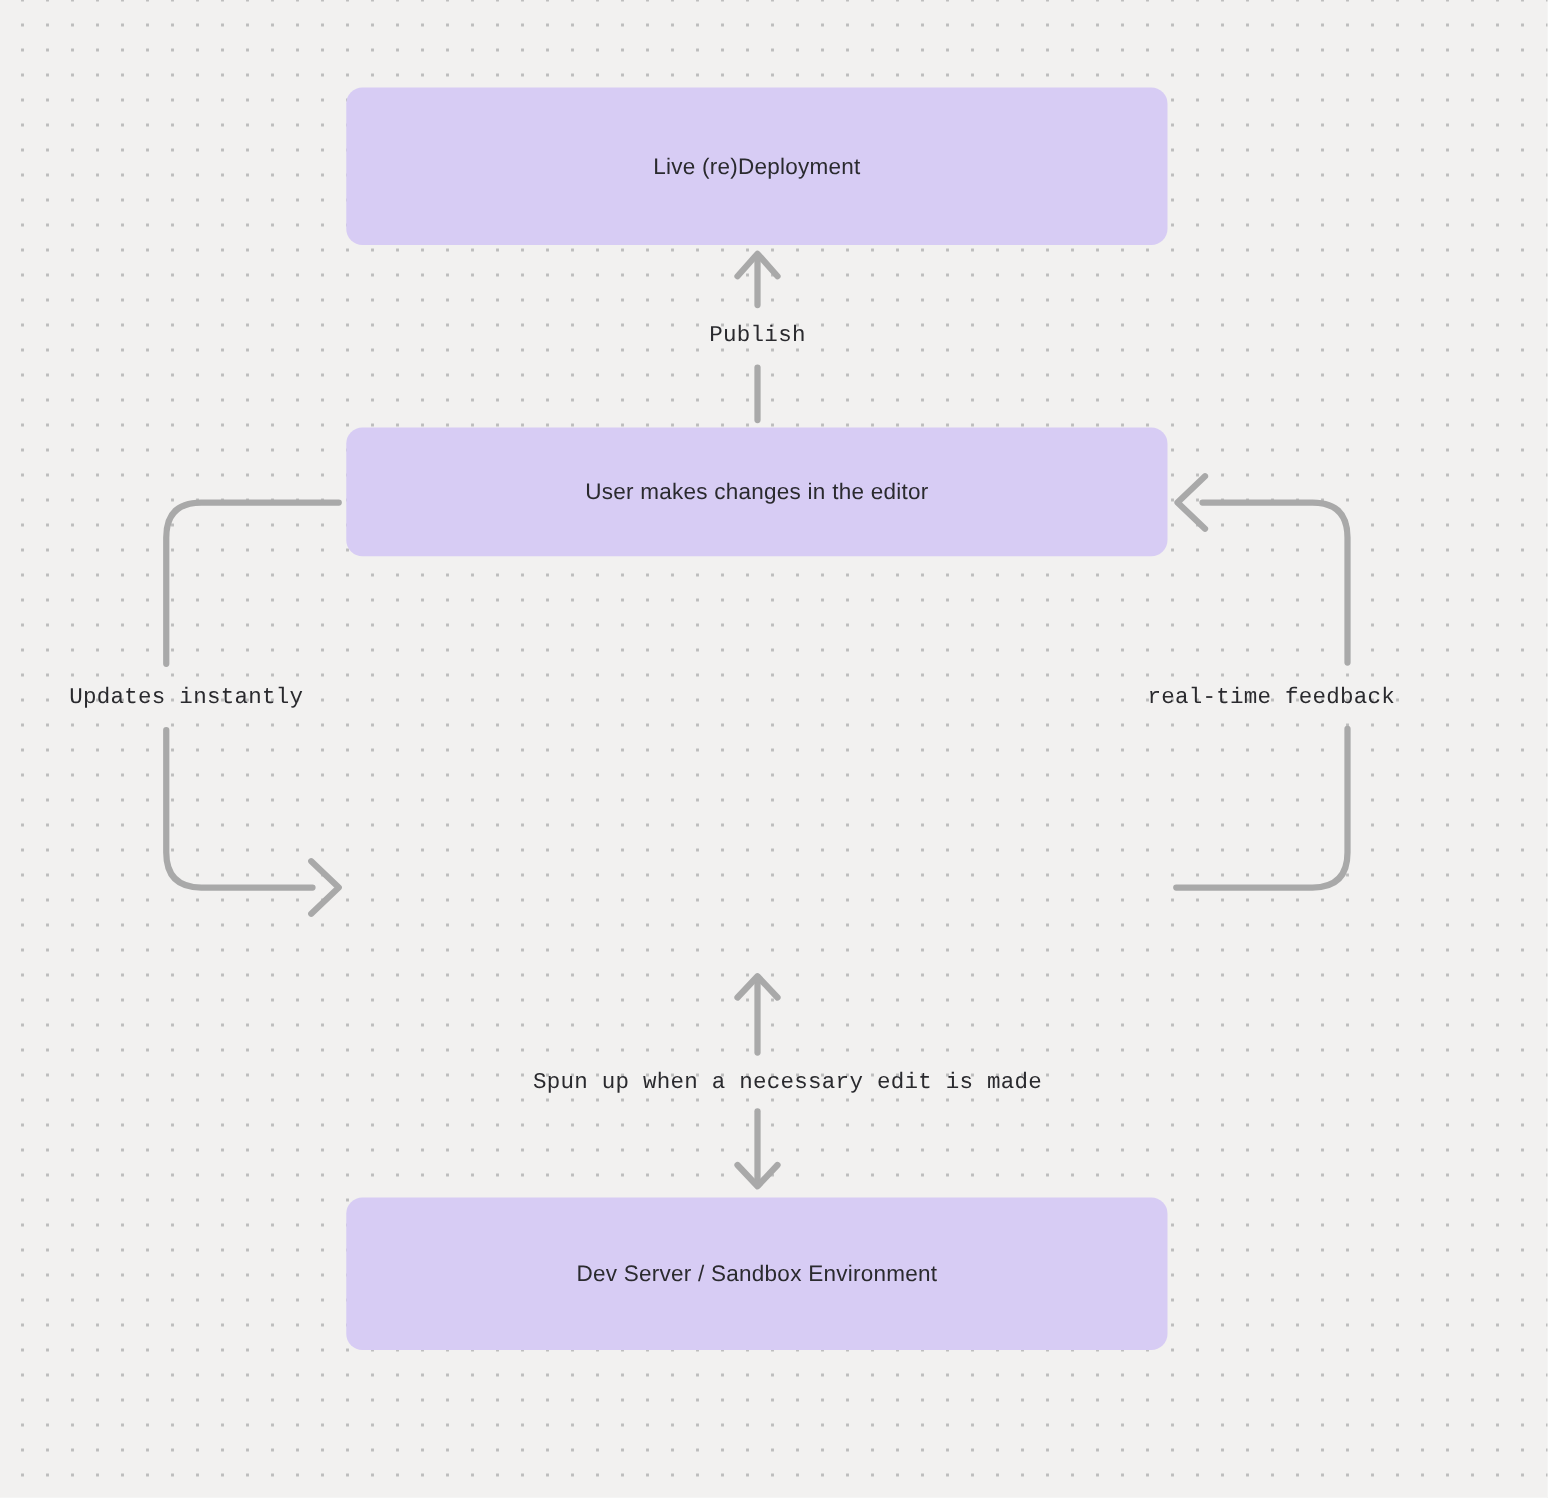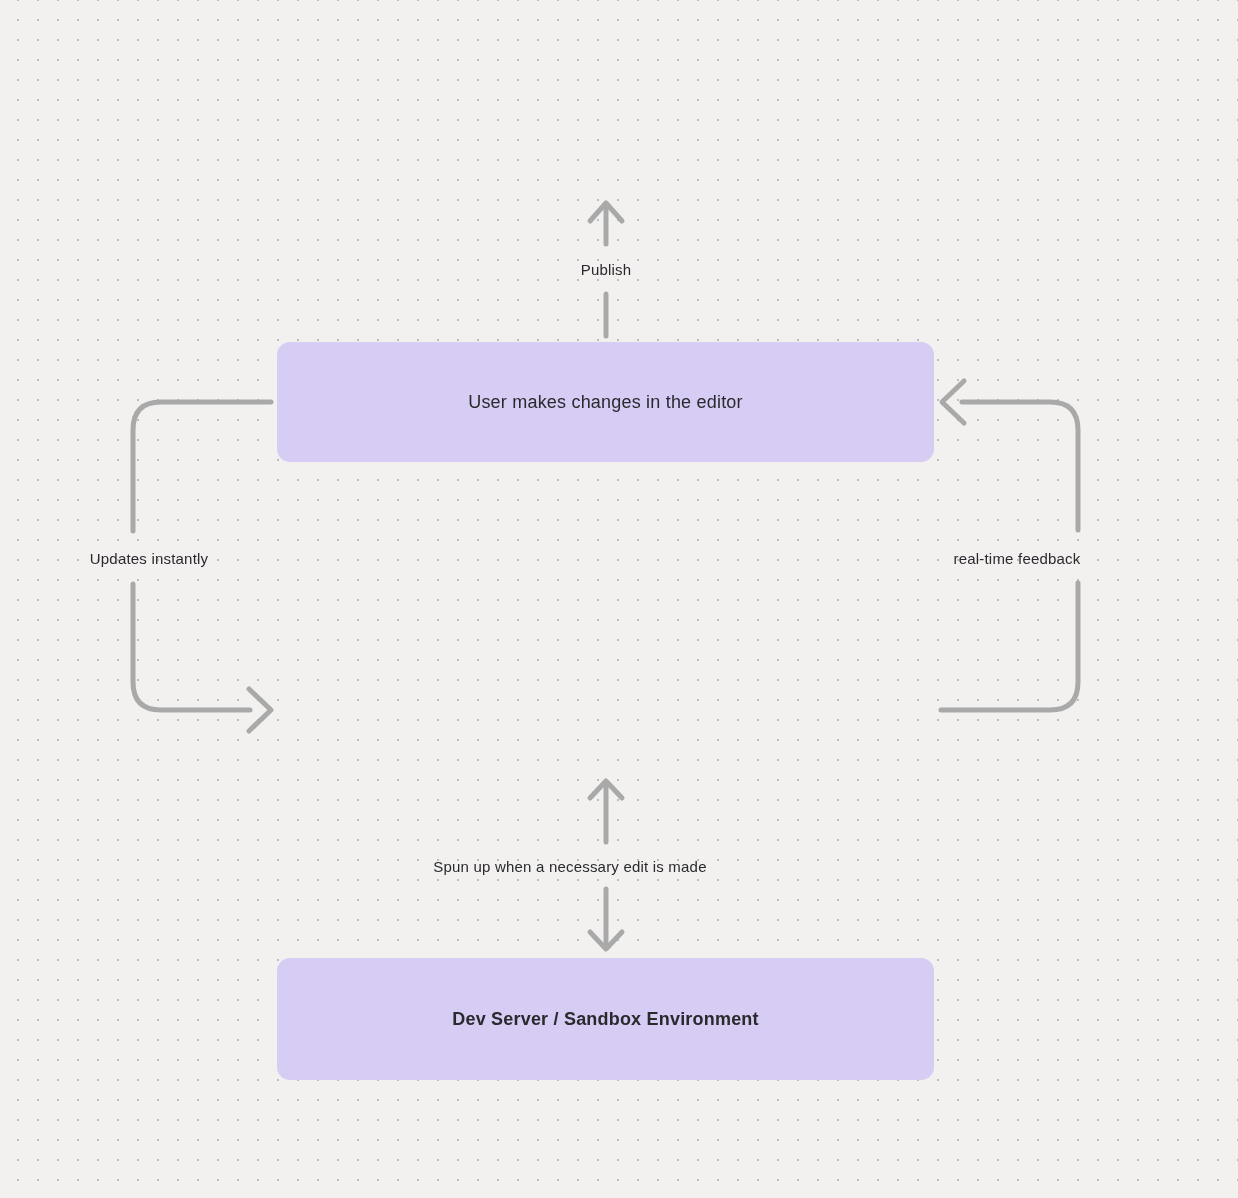--- a/index.html
+++ b/index.html
@@ -46,36 +46,37 @@
     align-items: center;
     justify-content: center;
   }
   .node-label {
     font-size: 18px;
     color: var(--c-text, #2a2a2e);
     white-space: nowrap;
     letter-spacing: 0.2px;
   }
   .node-live    { top: 70px;  height: 126px; }
-  .node-editor  { top: 342px; height: 120px; }
+  .node-editor  { top: 342px; height: 103px; }
   .node-preview { top: 649px; height: 122px; }
-  .node-dev     { top: 958px; height: 122px; font-weight: bold; }
+  .node-dev     { top: 958px; height: 122px; }
 
   .edge-label {
     position: absolute;
     transform: translate(-50%, -50%);
-    font-size: 15px;
+    font-size: 18px;
     color: var(--c-text, #2a2a2e);
     white-space: nowrap;
     letter-spacing: 0.2px;
+    font-family: Liberation Mono, monospace;
   }
   .label-publish  { left: 606px;  top: 269px; }
   .label-updates  { left: 149px;  top: 558px; }
   .label-realtime { left: 1017px; top: 558px; }
-  .label-spunup   { left: 570px;  top: 866px; }
+  .label-spunup   { left: 630px;  top: 866px; }
 </style>
 </head>
 <body>
 
 <div class="canvas">
 
   <svg class="edges" viewBox="0 0 1238 1198" xmlns="http://www.w3.org/2000/svg" aria-hidden="true">
 
     <g>
       <path d="M606 244 L606 208"></path>
@@ -96,20 +97,23 @@
     </g>
 
     <g>
       <path d="M606 785 L606 842"></path>
       <path d="M590 798 L606 781 L622 798"></path>
       <path d="M606 889 L606 945"></path>
       <path d="M590 932 L606 949 L622 932"></path>
     </g>
   </svg>
 
+  <div class="node node-live">
+    <span class="node-label">Live (re)Deployment</span>
+  </div>
 
   <div class="node node-editor">
     <span class="node-label">User makes changes in the editor</span>
   </div>
 
 
   <div class="node node-dev">
     <span class="node-label">Dev Server / Sandbox Environment</span>
   </div>
 

